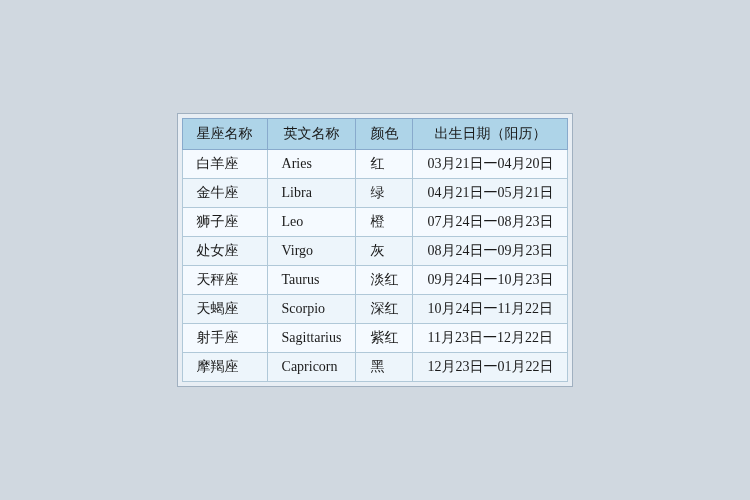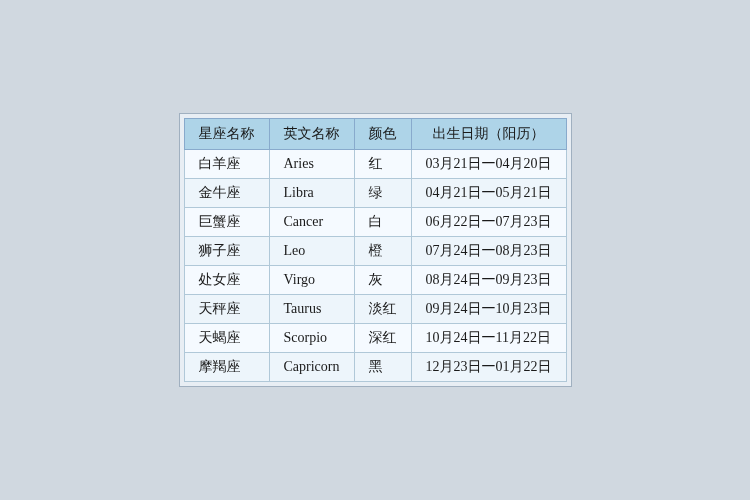--- a/index.html
+++ b/index.html
@@ -68,26 +68,20 @@
           <td>红</td>
           <td>03月21日一04月20日</td>
         </tr>
         <tr>
           <td>金牛座</td>
           <td>Libra</td>
           <td>绿</td>
           <td>04月21日一05月21日</td>
         </tr>
         <tr>
-          <td>巨蟹座</td>
-          <td>Cancer</td>
-          <td>白</td>
-          <td>06月22日一07月23日</td>
-        </tr>
-        <tr>
           <td>狮子座</td>
           <td>Leo</td>
           <td>橙</td>
           <td>07月24日一08月23日</td>
         </tr>
         <tr>
           <td>处女座</td>
           <td>Virgo</td>
           <td>灰</td>
           <td>08月24日一09月23日</td>
@@ -98,20 +92,26 @@
           <td>淡红</td>
           <td>09月24日一10月23日</td>
         </tr>
         <tr>
           <td>天蝎座</td>
           <td>Scorpio</td>
           <td>深红</td>
           <td>10月24日一11月22日</td>
         </tr>
         <tr>
+          <td>射手座</td>
+          <td>Sagittarius</td>
+          <td>紫红</td>
+          <td>11月23日一12月22日</td>
+        </tr>
+        <tr>
           <td>摩羯座</td>
           <td>Capricorn</td>
           <td>黑</td>
           <td>12月23日一01月22日</td>
         </tr>
       </tbody>
   </table>
 </div>
 
 </body></html>

